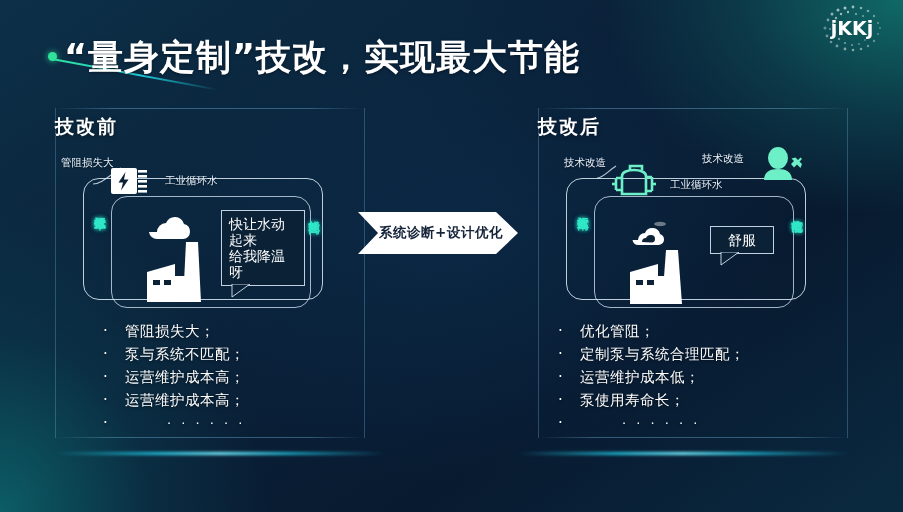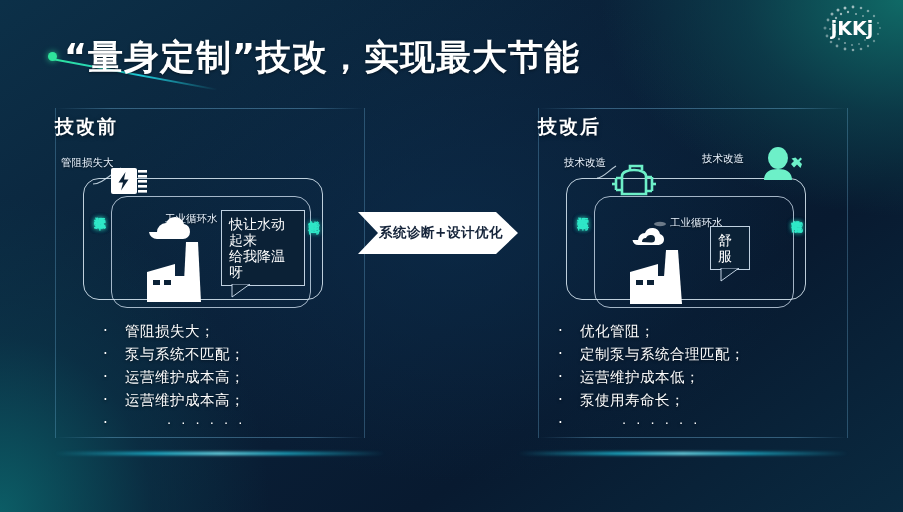--- a/index.html
+++ b/index.html
@@ -72,21 +72,20 @@
     font-size:11.5px; font-weight:bold; line-height:13px;
     color:#2fe8c8; letter-spacing:0;
     text-shadow:0 0 5px rgba(47,232,200,.55);
     writing-mode:vertical-rl; text-orientation:upright;
   }
   .vlabel.l{ left:22px; top:56px; }
   .vlabel.r{ left:236px; top:60px; }
   .pipe-label{
     position:absolute; font-size:10.5px; color:#eaf4ff; white-space:nowrap;
     text-shadow:0 1px 2px rgba(0,0,0,.6);
-    margin-top:38px;
   }
   .pump-label{
     position:absolute; font-size:10.5px; color:#eaf4ff; white-space:nowrap;
     text-shadow:0 1px 2px rgba(0,0,0,.6);
   }
   .tech-label{
     position:absolute; font-size:10.5px; color:#eaf4ff; white-space:nowrap;
     text-shadow:0 1px 2px rgba(0,0,0,.6);
     text-align:center;
   }
@@ -316,21 +315,21 @@
           <path d="M52,34 L64,34 L68,88 L48,88 Z"></path>
           <path d="M16,56 L44,48 L44,88 L16,88 Z"></path>
           <rect x="44" y="60" width="8" height="28"></rect>
         </g>
         <g fill="#0d2236">
           <rect x="22" y="64" width="7" height="5"></rect>
           <rect x="33" y="64" width="7" height="5"></rect>
         </g>
       </svg>
 
-      <div class="bubble" style="left:158px; top:74px; width:40px; ">舒服<svg class="tail" viewBox="0 0 20 14">
+      <div class="bubble" style="left:158px; top:74px; width:64px; text-align:center;">舒服<svg class="tail" viewBox="0 0 20 14">
           <path d="M2,0 L20,0 L2,13 Z" fill="#0b2136" stroke="rgba(225,240,255,.85)" stroke-width="1"></path>
         </svg></div>
     </div>
 
     <div class="bullets right" style="left:20px; top:212px;">
       <div class="bullet">
           <span class="dot">·</span>
           <span class="txt">优化管阻；</span>
         </div>
       <div class="bullet">

